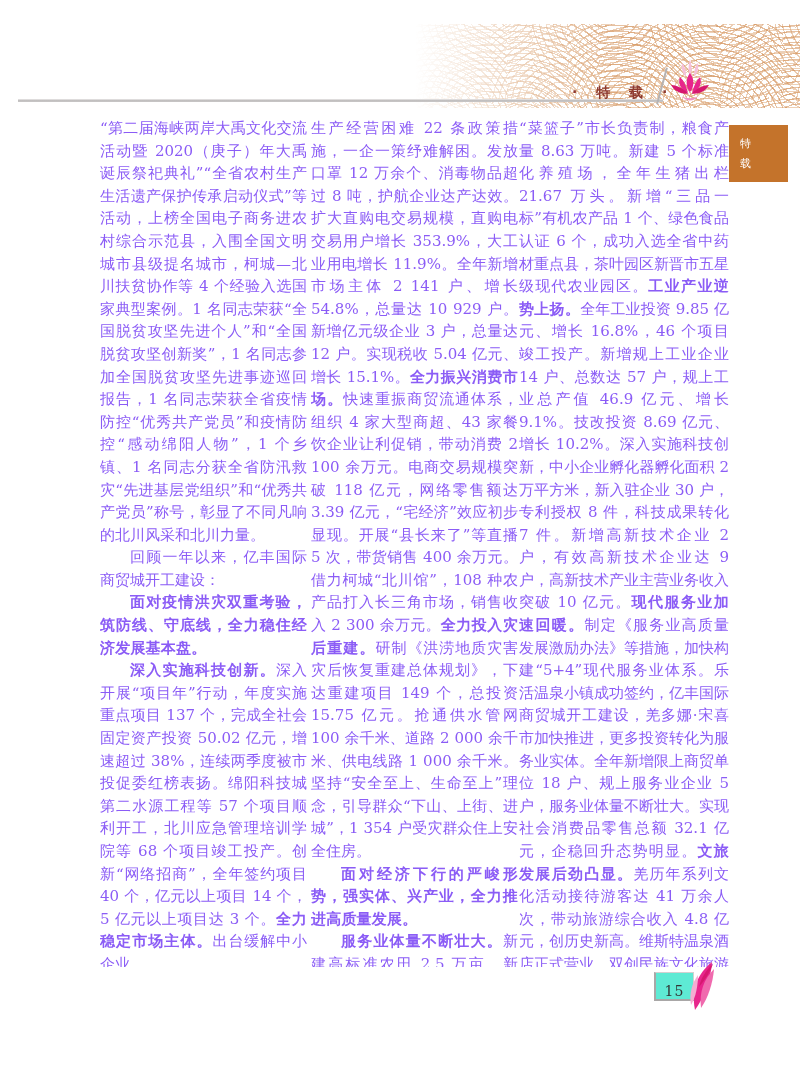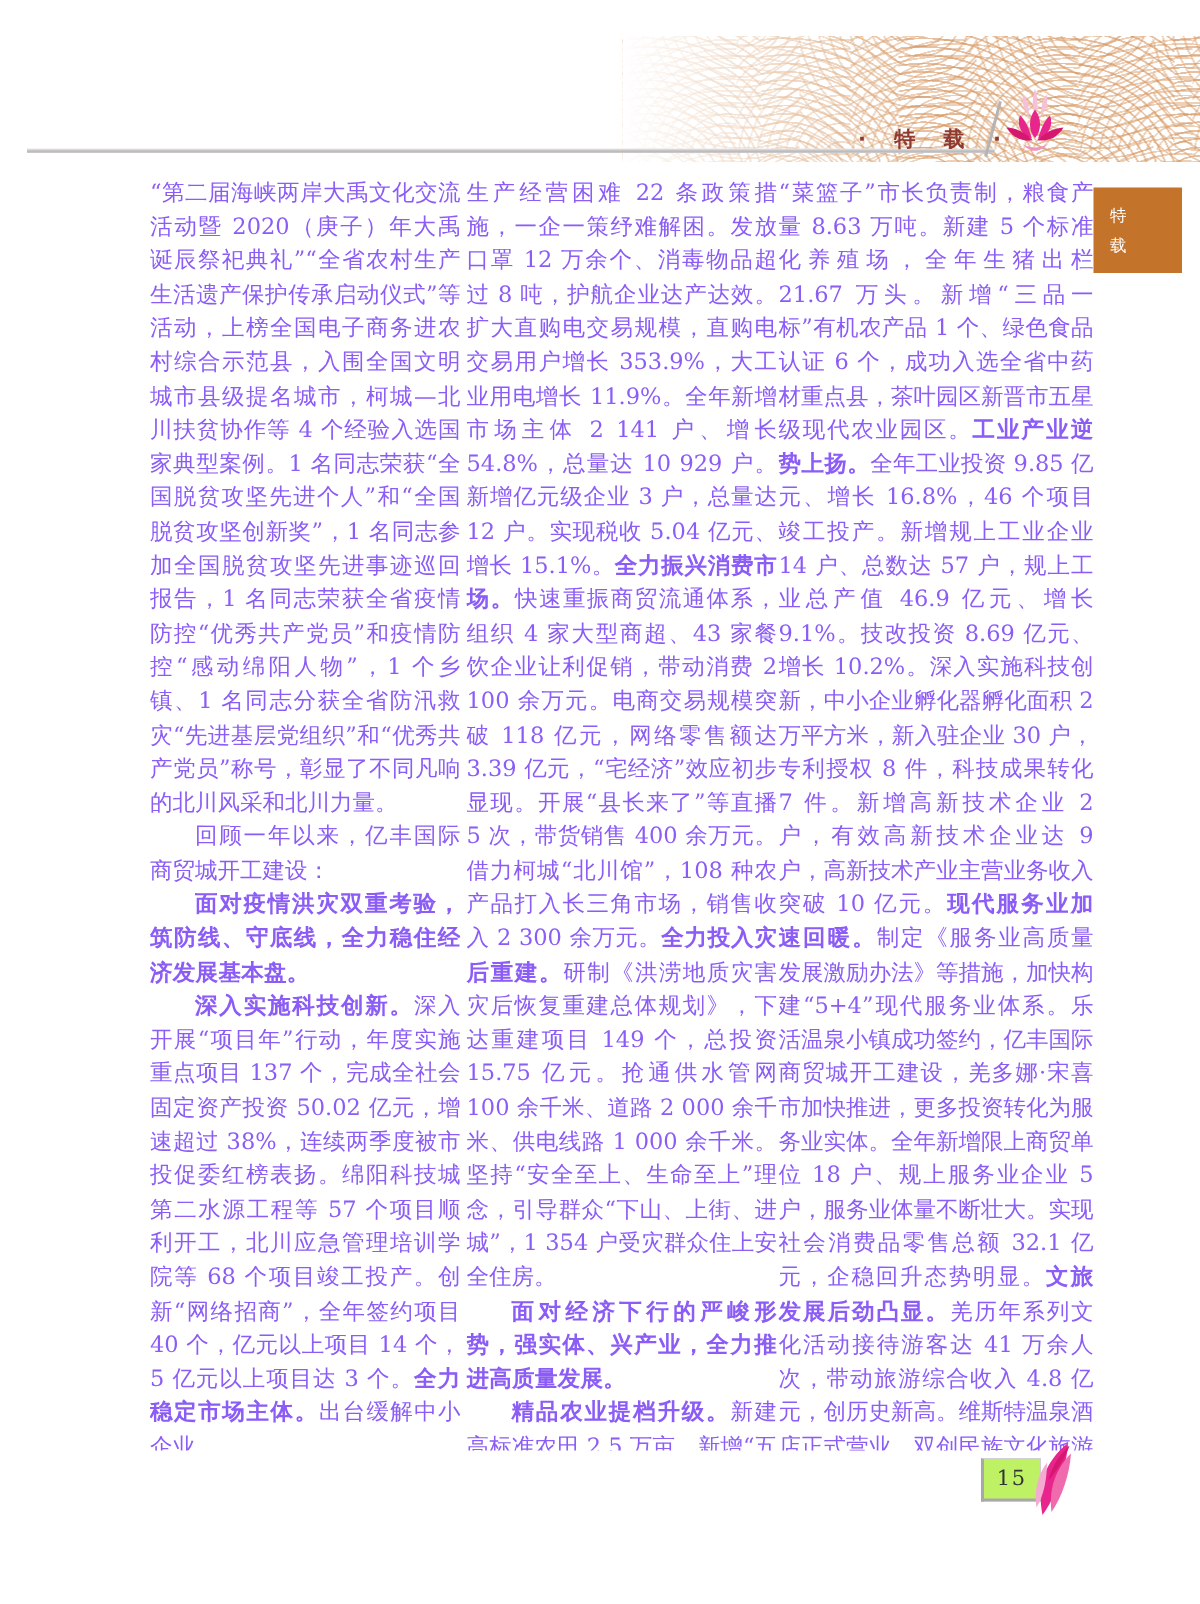--- a/index.html
+++ b/index.html
@@ -61,22 +61,22 @@
   .col .lead{
     font-weight:700;
     font-family:"DejaVu Sans","Liberation Sans",sans-serif;
     letter-spacing:.2px;
   }
 
   
   .pagenum-box{
     position:absolute;left:654px;top:972px;width:40px;height:29px;
     border:1px solid #d2d0d0;border-left:2px solid #a9a7a7;border-bottom:2px solid #a9a7a7;
-    box-sizing:border-box;display:flex;align-items:center;justify-content:center;
-    background:#bef264;
+    box-sizing:border-box;display:flex;align-items:flex-end;justify-content:center;
+    background:#5eead4;
   }
   .pagenum-box span{font-size:14px;color:#333333;letter-spacing:1px;}
   .petal{position:absolute;left:688px;top:962px;}
 </style>
 </head>
 <body>
 
 <div class="page">
 
   <div class="wave"></div>
@@ -103,21 +103,21 @@
 
   <div class="col" style="left:100px">
       <p><span>“第二届海峡两岸大禹文化交流活动暨 2020（庚子）年大禹诞辰祭祀典礼”“全省农村生产生活遗产保护传承启动仪式”等活动，上榜全国电子商务进农村综合示范县，入围全国文明城市县级提名城市，柯城—北川扶贫协作等 4 个经验入选国家典型案例。1 名同志荣获“全国脱贫攻坚先进个人”和“全国脱贫攻坚创新奖”，1 名同志参加全国脱贫攻坚先进事迹巡回报告，1 名同志荣获全省疫情防控“优秀共产党员”和疫情防控“感动绵阳人物”，1 个乡镇、1 名同志分获全省防汛救灾“先进基层党组织”和“优秀共产党员”称号，彰显了不同凡响的北川风采和北川力量。</span></p>
       <p class="indent"><span>回顾一年以来，亿丰国际商贸城开工建设：</span></p>
       <p class="indent"><span class="lead">面对疫情洪灾双重考验，筑防线、守底线，全力稳住经济发展基本盘。</span></p>
       <p class="indent"><span class="lead">深入实施科技创新。</span><span>深入开展“项目年”行动，年度实施重点项目 137 个，完成全社会固定资产投资 50.02 亿元，增速超过 38%，连续两季度被市投促委红榜表扬。绵阳科技城第二水源工程等 57 个项目顺利开工，北川应急管理培训学院等 68 个项目竣工投产。创新“网络招商”，全年签约项目 40 个，亿元以上项目 14 个，5 亿元以上项目达 3 个。</span><span class="lead">全力稳定市场主体。</span><span>出台缓解中小企业</span></p>
     </div>
   <div class="col" style="left:311px">
       <p><span>生产经营困难 22 条政策措施，一企一策纾难解困。发放口罩 12 万余个、消毒物品超过 8 吨，护航企业达产达效。扩大直购电交易规模，直购电交易用户增长 353.9%，大工业用电增长 11.9%。全年新增市场主体 2 141 户、增长 54.8%，总量达 10 929 户。新增亿元级企业 3 户，总量达 12 户。实现税收 5.04 亿元、增长 15.1%。</span><span class="lead">全力振兴消费市场。</span><span>快速重振商贸流通体系，组织 4 家大型商超、43 家餐饮企业让利促销，带动消费 2 100 余万元。电商交易规模突破 118 亿元，网络零售额达 3.39 亿元，“宅经济”效应初步显现。开展“县长来了”等直播 5 次，带货销售 400 余万元。借力柯城“北川馆”，108 种农产品打入长三角市场，销售收入 2 300 余万元。</span><span class="lead">全力投入灾后重建。</span><span>研制《洪涝地质灾害灾后恢复重建总体规划》，下达重建项目 149 个，总投资 15.75 亿元。抢通供水管网 100 余千米、道路 2 000 余千米、供电线路 1 000 余千米。坚持“安全至上、生命至上”理念，引导群众“下山、上街、进城”，1 354 户受灾群众住上安全住房。</span></p>
       <p class="indent"><span class="lead">面对经济下行的严峻形势，强实体、兴产业，全力推进高质量发展。</span></p>
-      <p class="indent"><span class="lead">精品农业提档升级。</span><span>新建高标准农田 2.5 万亩，新增“五大特色产业基地”3.6 万亩。落实粮食安全省长责任制、</span></p>
+      <p class="indent"><span class="lead">服务业体量不断壮大。</span><span>新建高标准农田 2.5 万亩，新增“五大特色产业基地”3.6 万亩。落实粮食安全省长责任制、</span></p>
     </div>
   <div class="col" style="left:519px;width:210px">
       <p><span>“菜篮子”市长负责制，粮食产量 8.63 万吨。新建 5 个标准化养殖场，全年生猪出栏 21.67 万头。新增“三品一标”有机农产品 1 个、绿色食品认证 6 个，成功入选全省中药材重点县，茶叶园区新晋市五星级现代农业园区。</span><span class="lead">工业产业逆势上扬。</span><span>全年工业投资 9.85 亿元、增长 16.8%，46 个项目竣工投产。新增规上工业企业 14 户、总数达 57 户，规上工业总产值 46.9 亿元、增长 9.1%。技改投资 8.69 亿元、增长 10.2%。深入实施科技创新，中小企业孵化器孵化面积 2 万平方米，新入驻企业 30 户，专利授权 8 件，科技成果转化 7 件。新增高新技术企业 2 户，有效高新技术企业达 9 户，高新技术产业主营业务收入突破 10 亿元。</span><span class="lead">现代服务业加速回暖。</span><span>制定《服务业高质量发展激励办法》等措施，加快构建“5+4”现代服务业体系。乐活温泉小镇成功签约，亿丰国际商贸城开工建设，羌多娜·宋喜市加快推进，更多投资转化为服务业实体。全年新增限上商贸单位 18 户、规上服务业企业 5 户，服务业体量不断壮大。实现社会消费品零售总额 32.1 亿元，企稳回升态势明显。</span><span class="lead">文旅发展后劲凸显。</span><span>羌历年系列文化活动接待游客达 41 万余人次，带动旅游综合收入 4.8 亿元，创历史新高。维斯特温泉酒店正式营业，双创民族文化旅游街</span></p>
     </div>
 
   <div class="pagenum-box">
     <span>15</span>
   </div>
   <svg class="petal" width="27" height="50" viewBox="0 0 27 50">
     <path d="M24 0 C9 12 3 28 7 48 C15 37 23 18 24 0" fill="#e8258c"></path>

